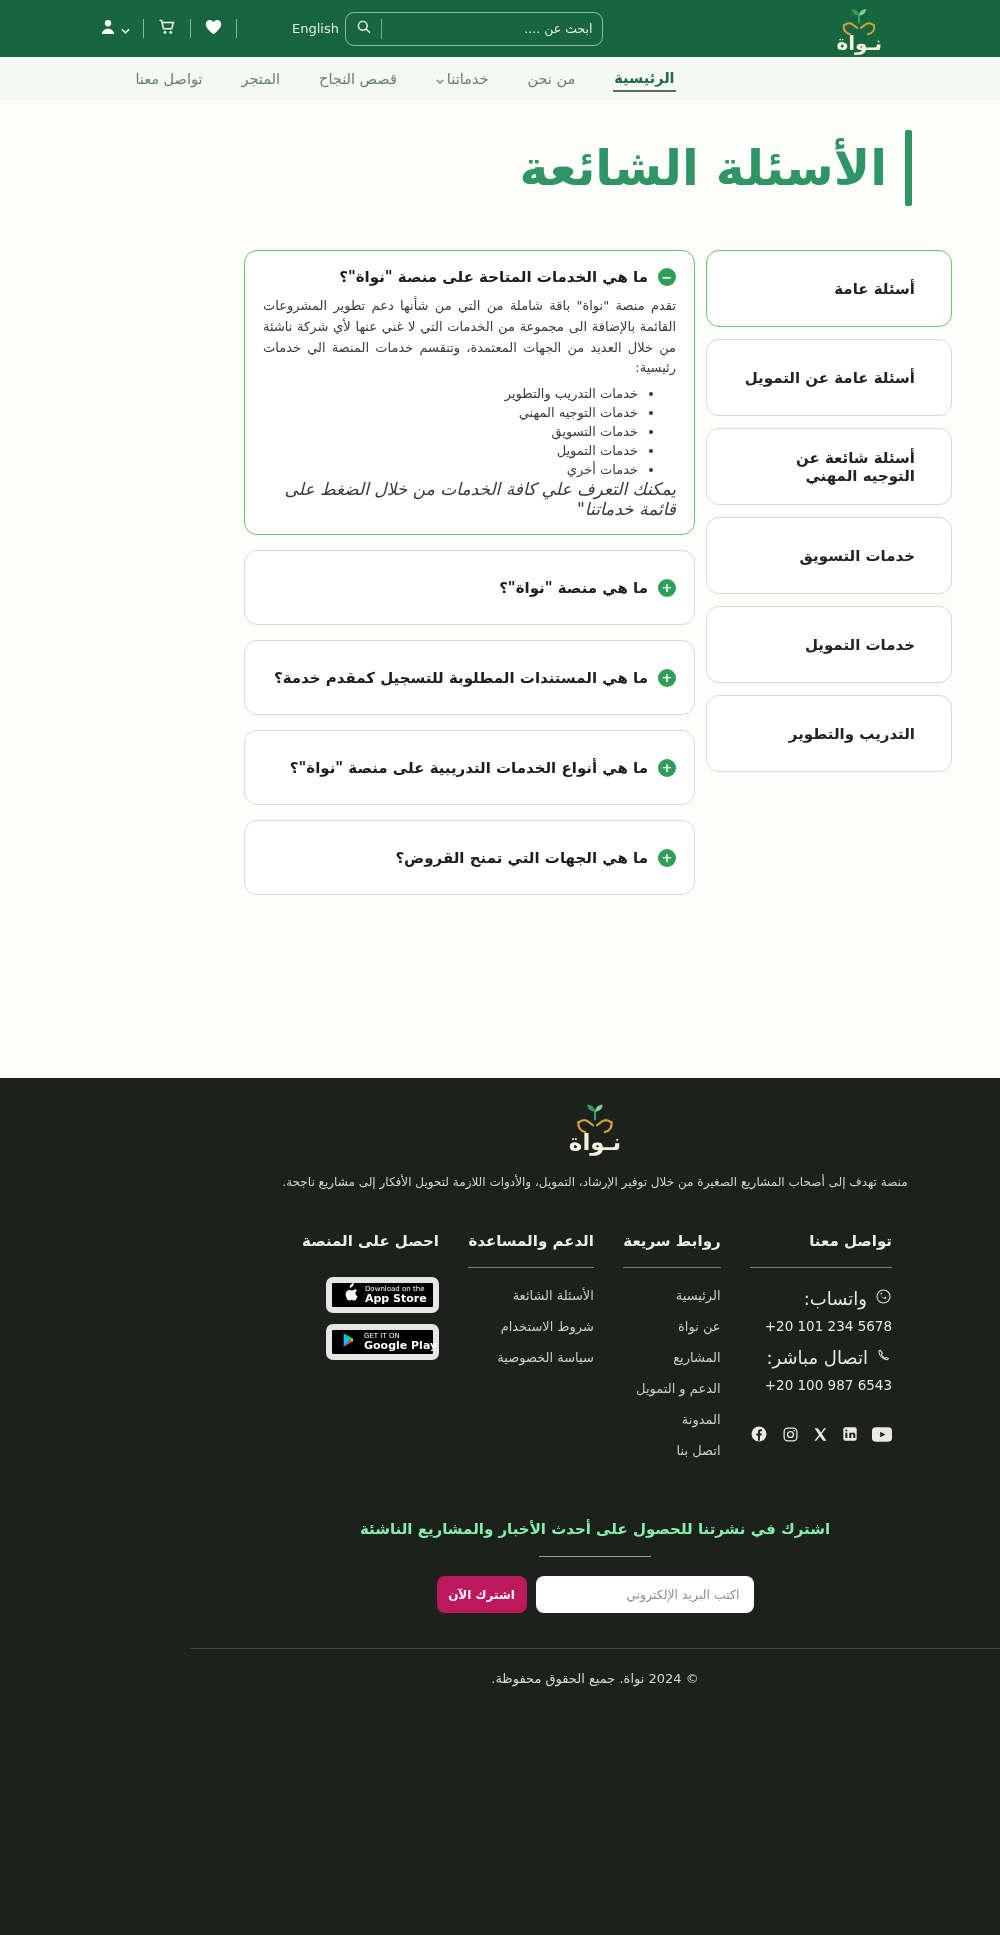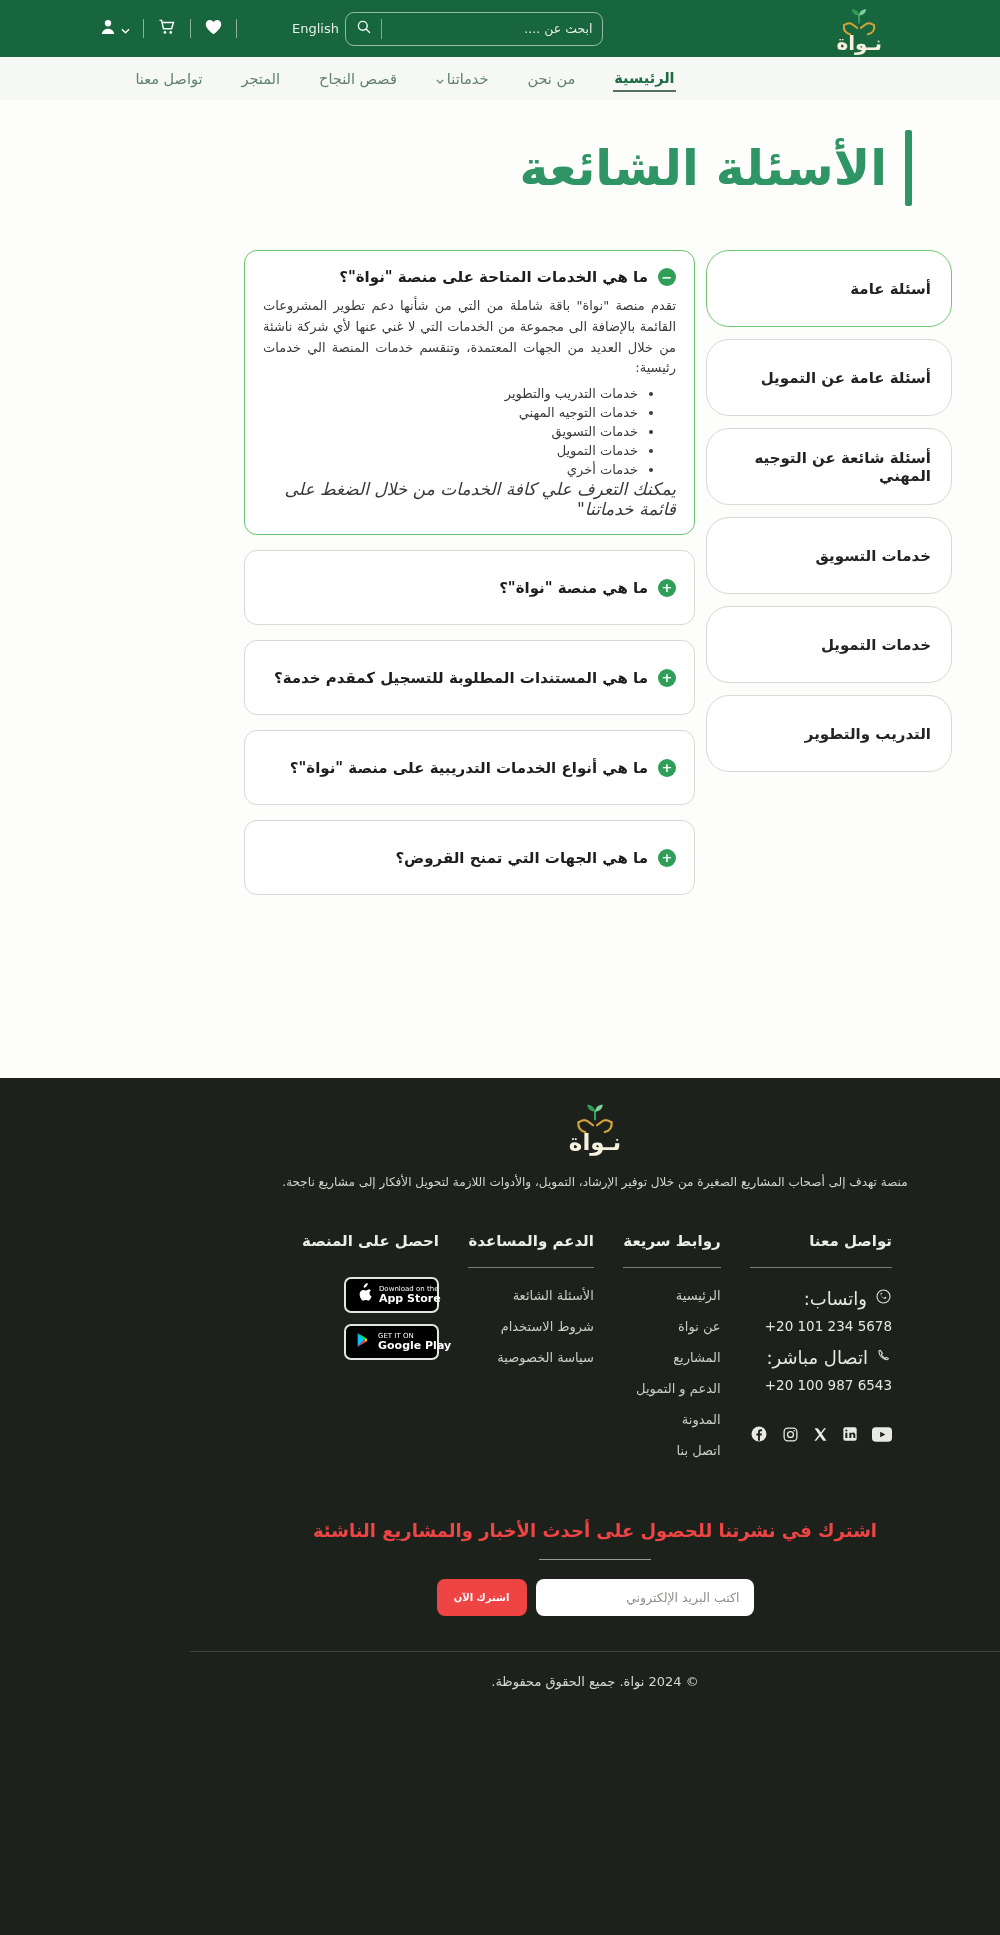--- a/index.html
+++ b/index.html
@@ -39,22 +39,22 @@
   .nav-item { font-size: 14.5px; color: #5E7F6E; cursor: pointer; display: flex; align-items: center; gap: 3px; padding: 4px 1px; }
   .nav-item.active { color: #1E6B44; font-weight: bold; border-bottom: 2px solid #56705F; }
   
   .shell { width: 708px; margin-right: auto; margin-left: 244px; }
   .title-row { display: flex; align-items: center; justify-content: flex-start; padding-right: 40px; margin-top: 30px; }
   .title-bar { width: 7px; height: 76px; background: #2F9565; border-radius: 2px; margin-left: 18px; }
   .page-title { font-size: 49px; font-weight: bold; color: #2F9565; }
   .columns { display: flex; align-items: flex-start; gap: 11px; margin-top: 44px; margin-bottom: 183px; }
   .cats { width: 246px; display: flex; flex-direction: column; gap: 12px; }
   .cat {
-    height: 77px; background: #fff; border: 1px solid #D8D8D4; border-radius: 23px;
-    display: flex; align-items: center; padding: 0 20px; font-size: 15px; font-weight: bold; color: #232323; cursor: pointer;
+    height: 77px; background: #fff; border: 1px solid #D8D8D4; border-radius: 13px;
+    display: flex; align-items: center; padding: 0 36px; font-size: 15px; font-weight: bold; color: #232323; cursor: pointer;
   }
   .cat.active { border: 1.6px solid #6CC96D; }
   .faqs { flex: 1; display: flex; flex-direction: column; gap: 15px; }
   .faq-card {
     background: #fff; border: 1px solid #D8D8D4; border-radius: 13px; min-height: 75px;
     display: flex; align-items: center; padding: 0 18px; gap: 10px; cursor: pointer;
   }
   .faq-q { font-size: 15px; font-weight: bold; color: #1D1D1D; }
   .toggle {
     width: 18px; height: 18px; flex: 0 0 auto; border-radius: 50%; background: #2F9E57;
@@ -77,41 +77,41 @@
   .ftagline { text-align: center; font-size: 12px; color: #D3D7CE; margin-top: 21px; }
   .fcols { display: flex; justify-content: space-between; padding: 0 108px 0 112px; margin-top: 43px; }
   .fcol-title { font-size: 15px; font-weight: bold; color: #ECEEE6; }
   .fcol-rule { height: 1px; background: #7A7F75; margin-top: 17px; margin-bottom: 20px; }
   .flink { display: block; font-size: 13px; color: #C9CFC5; margin-bottom: 16px; cursor: pointer; }
   .contact-line { display: flex; align-items: center; gap: 8px; font-size: 18px; margin-bottom: 9px; cursor: pointer; }
   .contact-num { direction: ltr; text-align: right; font-size: 13.5px; color: #E5E8DF; margin-bottom: 13px; cursor: pointer; }
   .social { display: flex; direction: ltr; gap: 14px; margin-top: 32px; align-items: center; }
   .social span { cursor: pointer; display: flex; }
   .badge {
-    width: 95px; height: 36px; background: #000; border: 2px solid #e5e5e5; border-radius: 7px;
+    width: 113px; height: 36px; background: #000; border: 6px solid #e5e5e5; border-radius: 7px;
     display: flex; direction: ltr; align-items: center; gap: 7px; padding: 0 9px; color: #fff;
     margin-bottom: 11px; cursor: pointer;
   }
   .badge-txt { display: flex; flex-direction: column; line-height: 1.15; }
   .badge-t1 { font-size: 7px; }
   .badge-t2 { font-size: 11px; font-weight: bold; white-space: nowrap; }
   .badges { margin-top: 27px; }
   .newsletter { margin-top: 46px; text-align: center; }
-  .nl-title { font-size: 18px; font-weight: bold; color: #ef4444; margin-top: 40px; }
+  .nl-title { font-size: 15px; font-weight: bold; color: #86efac; margin-top: 40px; }
   .nl-rule { width: 112px; height: 1px; background: #9A9E95; margin: 18px auto 0; }
   .nl-form { display: flex; justify-content: center; gap: 9px; margin-top: 19px; }
   .nl-input {
     width: 218px; height: 37px; border: none; border-radius: 8px; background: #fff;
     padding: 0 14px; font-size: 12.5px; color: #333; direction: rtl; outline: none;
     font-family: "DejaVu Sans", sans-serif;
   }
   .nl-input::placeholder { color: #8D928A; }
   .nl-btn {
-    width: 90px; height: 37px; border: none; border-radius: 8px; background: #ef4444;
-    color: #fff; font-size: 10px; font-weight: bold; cursor: pointer; font-family: "DejaVu Sans", sans-serif;
+    width: 90px; height: 37px; border: none; border-radius: 8px; background: #be185d;
+    color: #fff; font-size: 12px; font-weight: bold; cursor: pointer; font-family: "DejaVu Sans", sans-serif;
   }
   .fhr { border-top: 1px solid #41463F; margin-top: 35px; }
   .copyright { text-align: center; font-size: 13px; color: #D6D9D0; padding-top: 22px; }
 </style>
 </head>
 <body>
 
 <div class="header">
   <div class="brand">
     <span>

